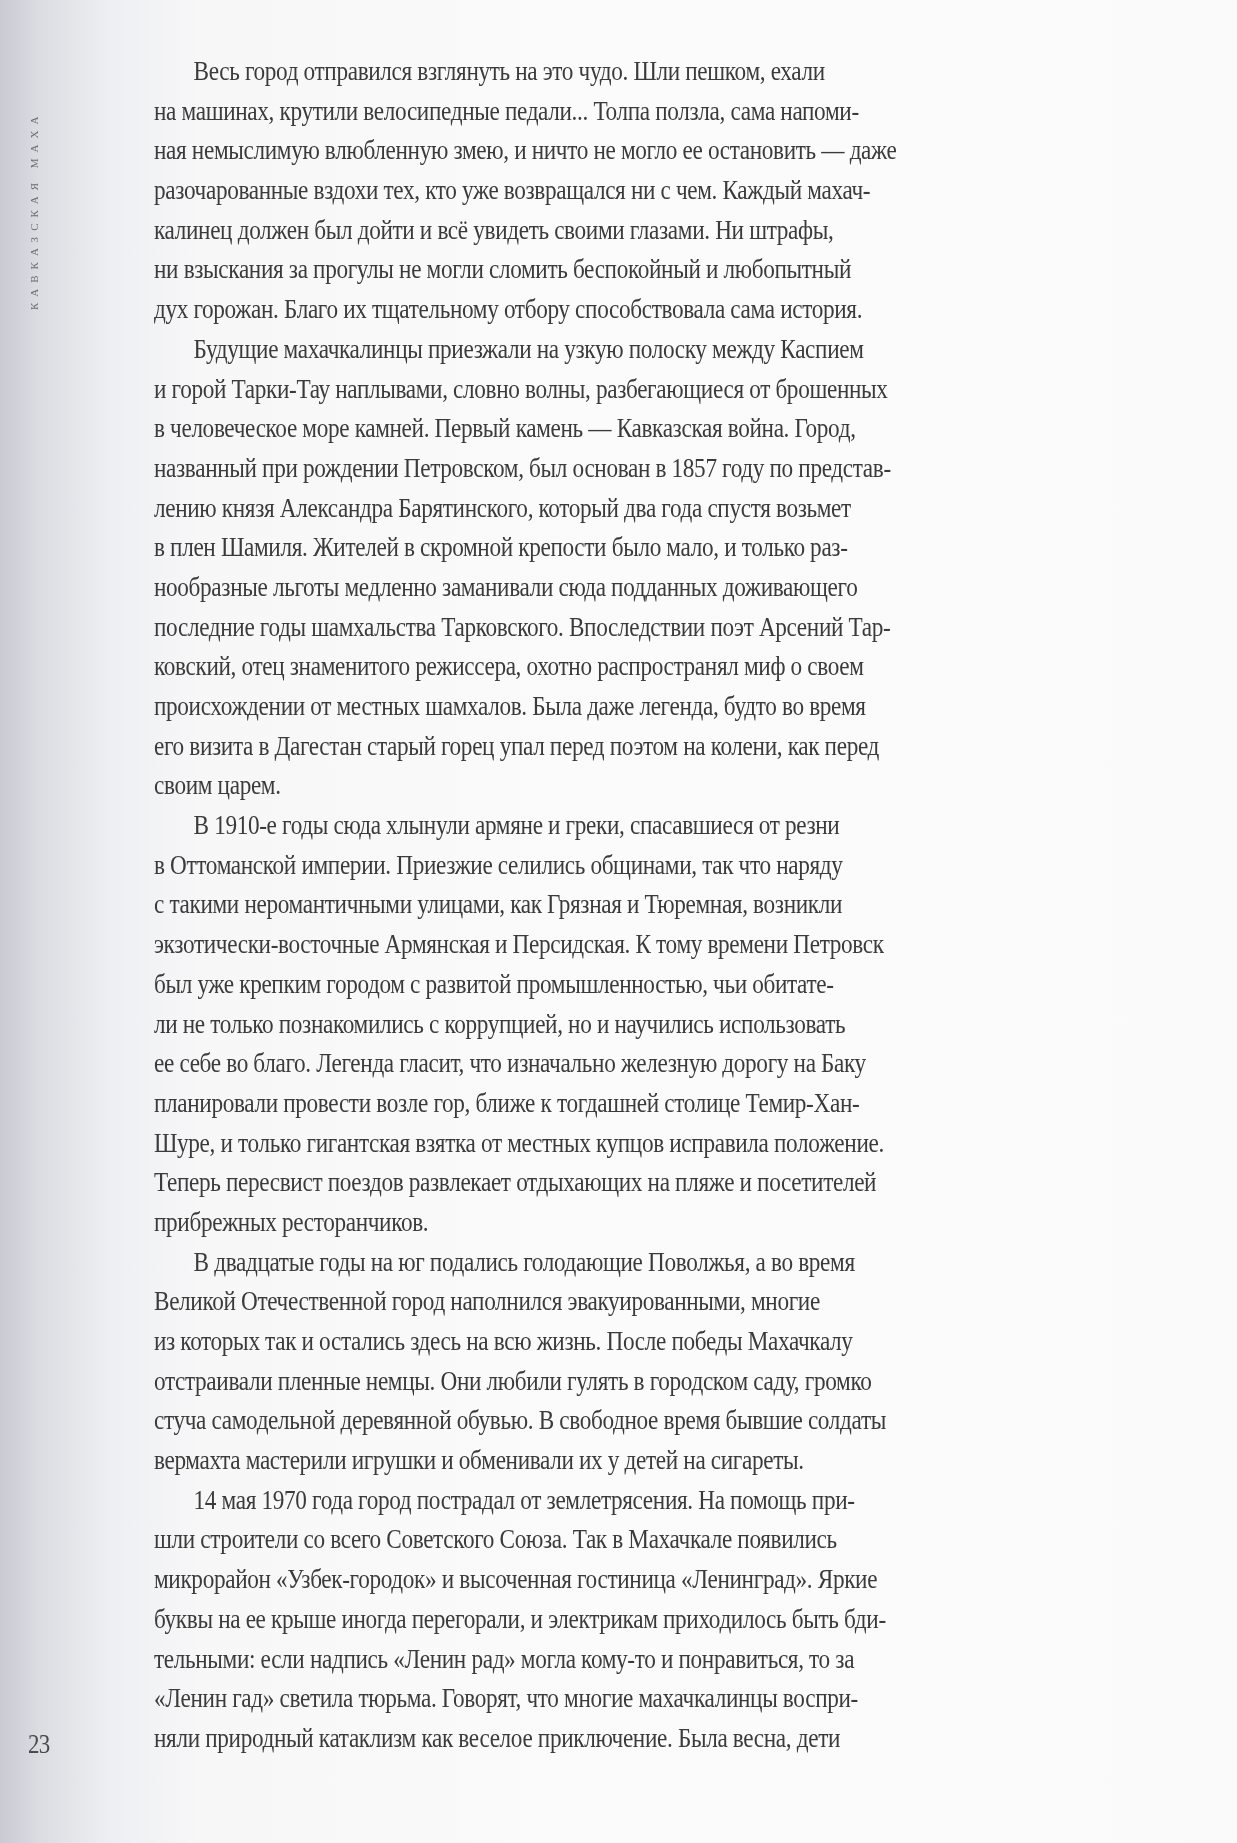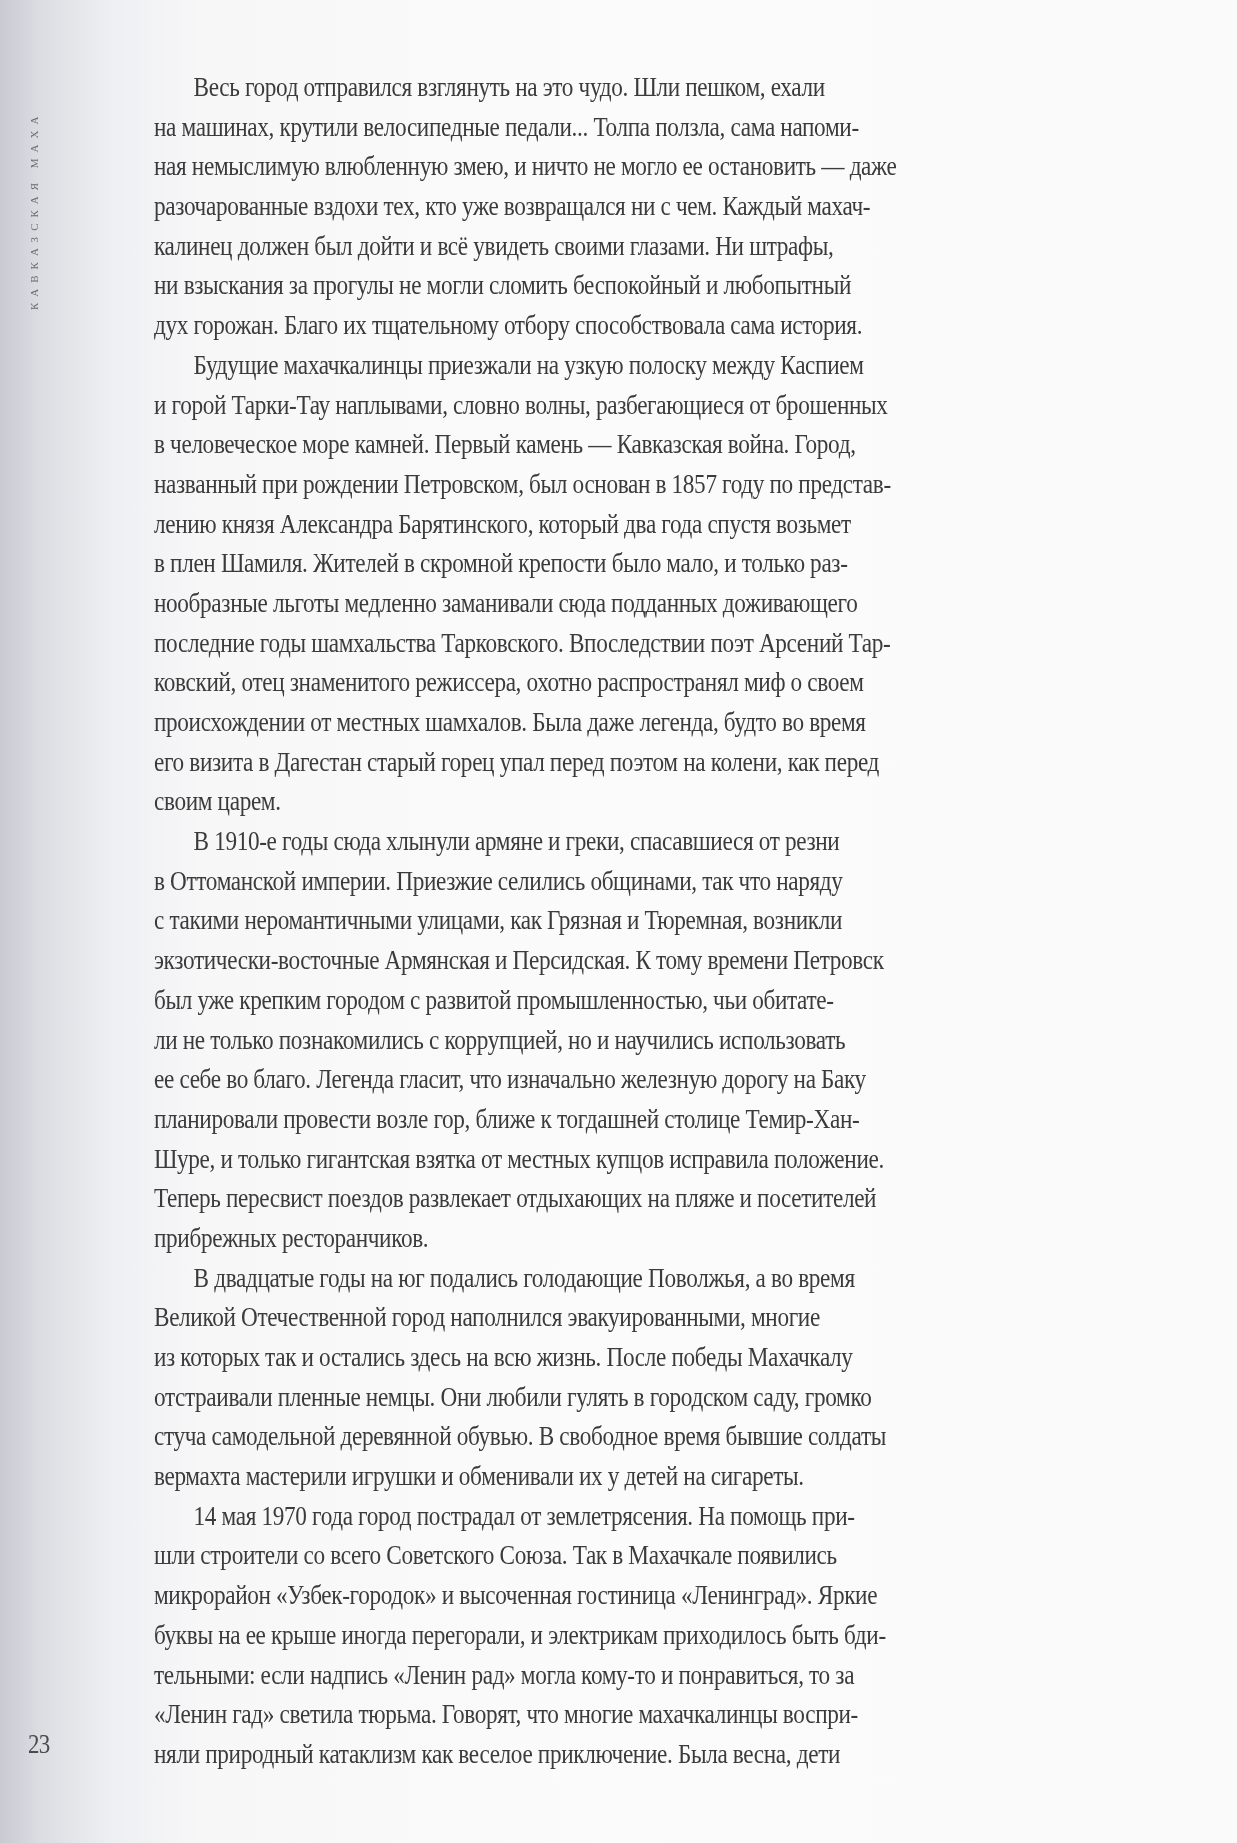--- a/index.html
+++ b/index.html
@@ -36,21 +36,21 @@
     top: 1729px;
     font-size: 27px;
     color: #4a4a4a;
     letter-spacing: -1px;
     transform: scaleX(0.85);
     transform-origin: left center;
   }
   .text-block {
     position: absolute;
     left: 154px;
-    top: 68px;
+    top: 52px;
     width: 1080px;
   }
   .paragraph {
     margin: 0;
   }
   .line {
     display: block;
     height: 39.7px;
     line-height: 39.7px;
     font-size: 27px;

